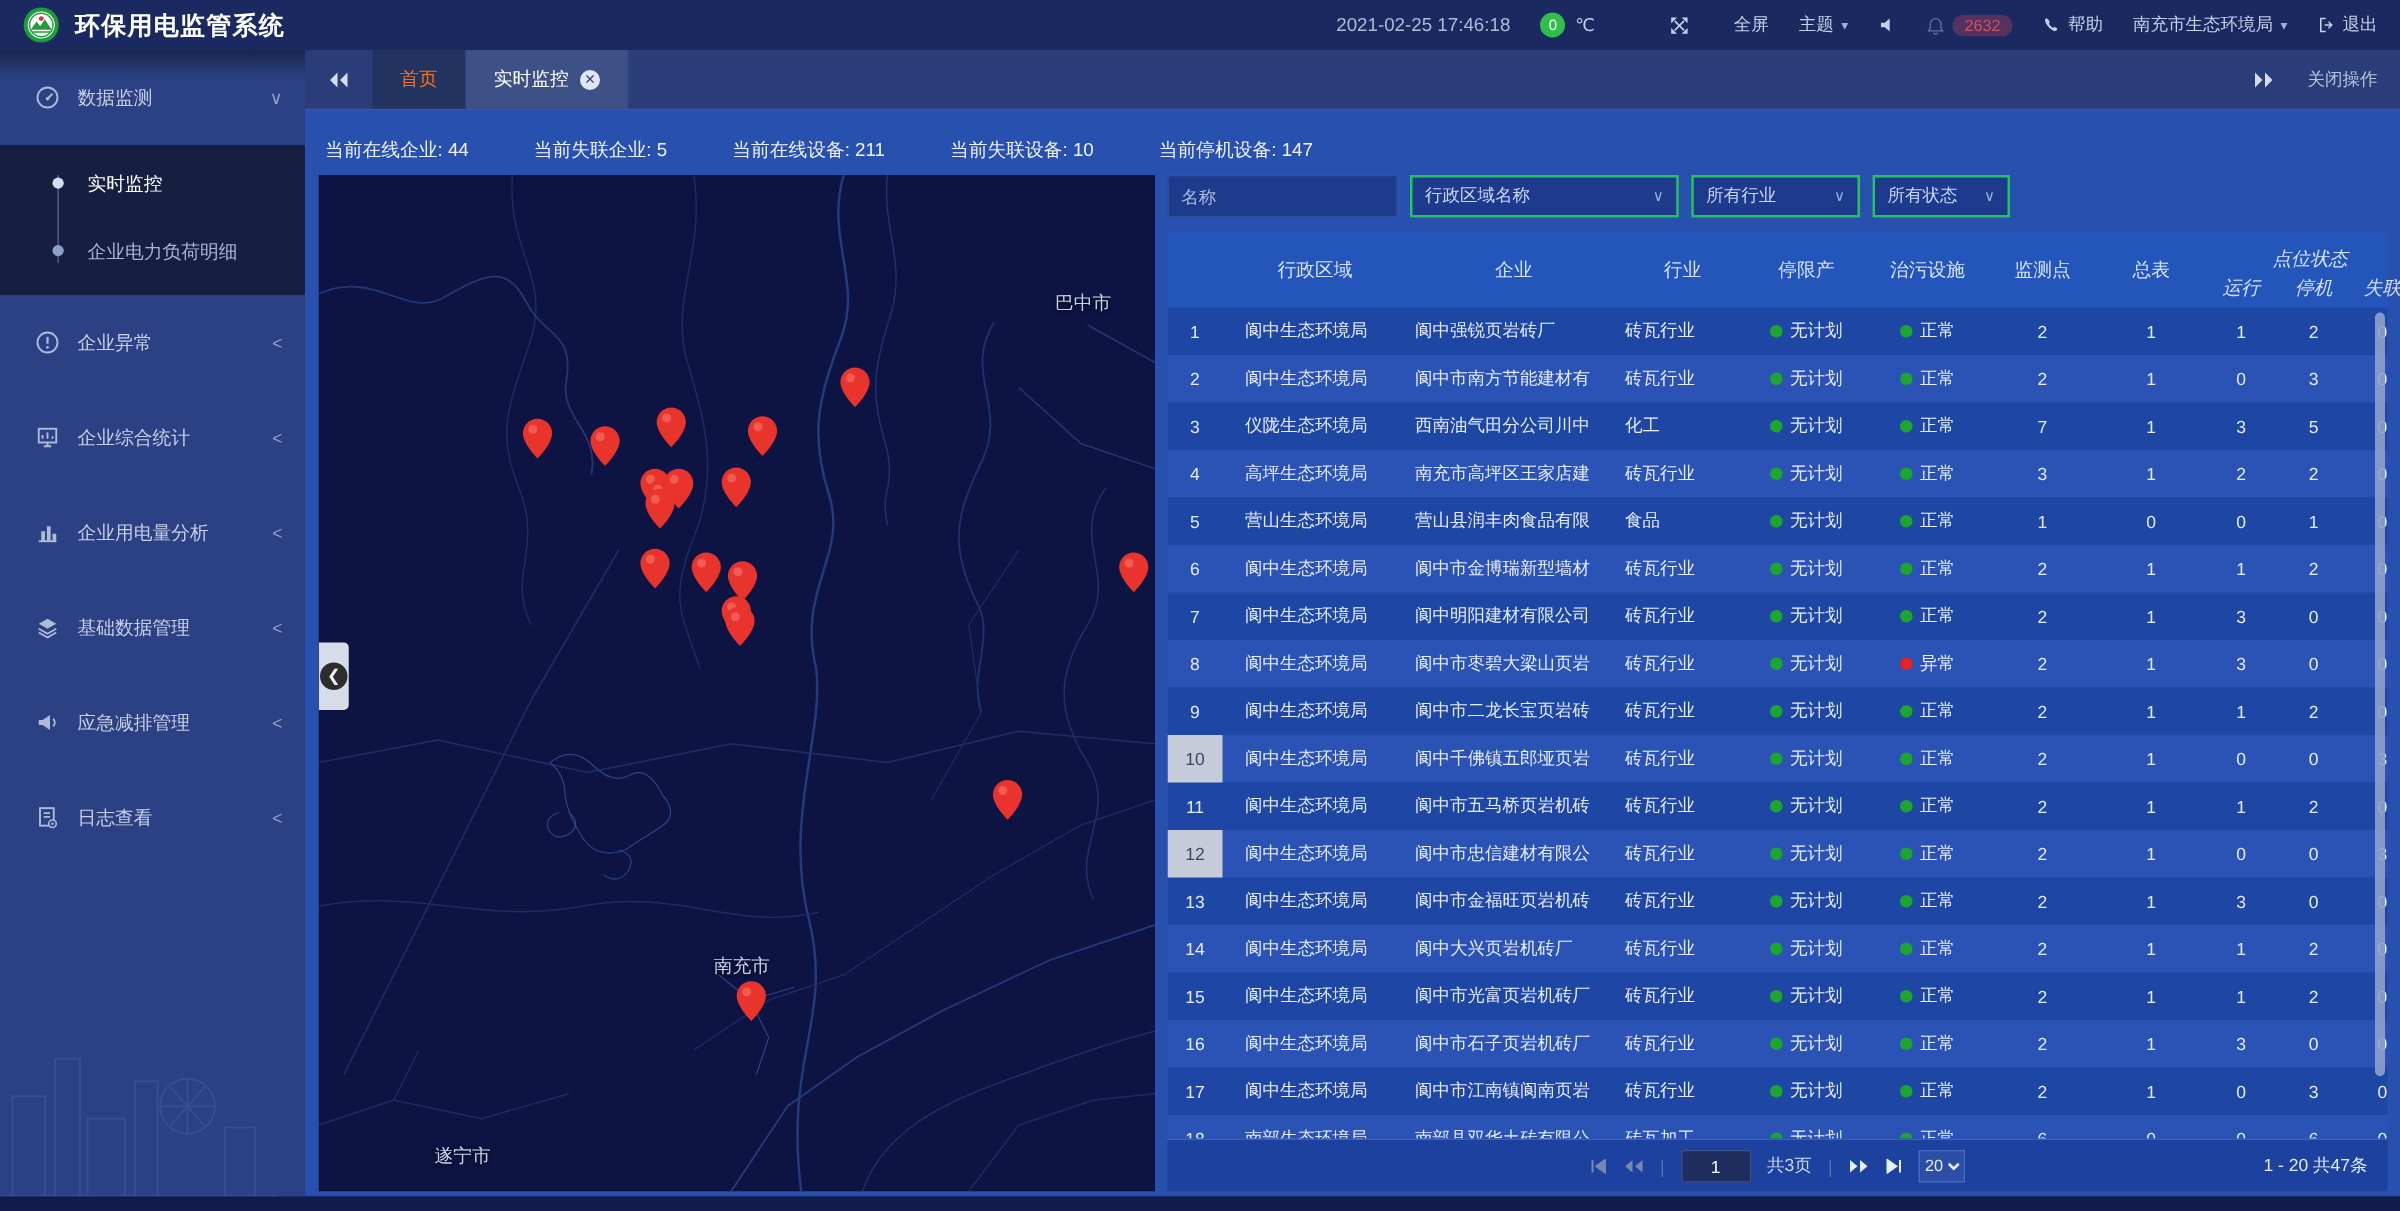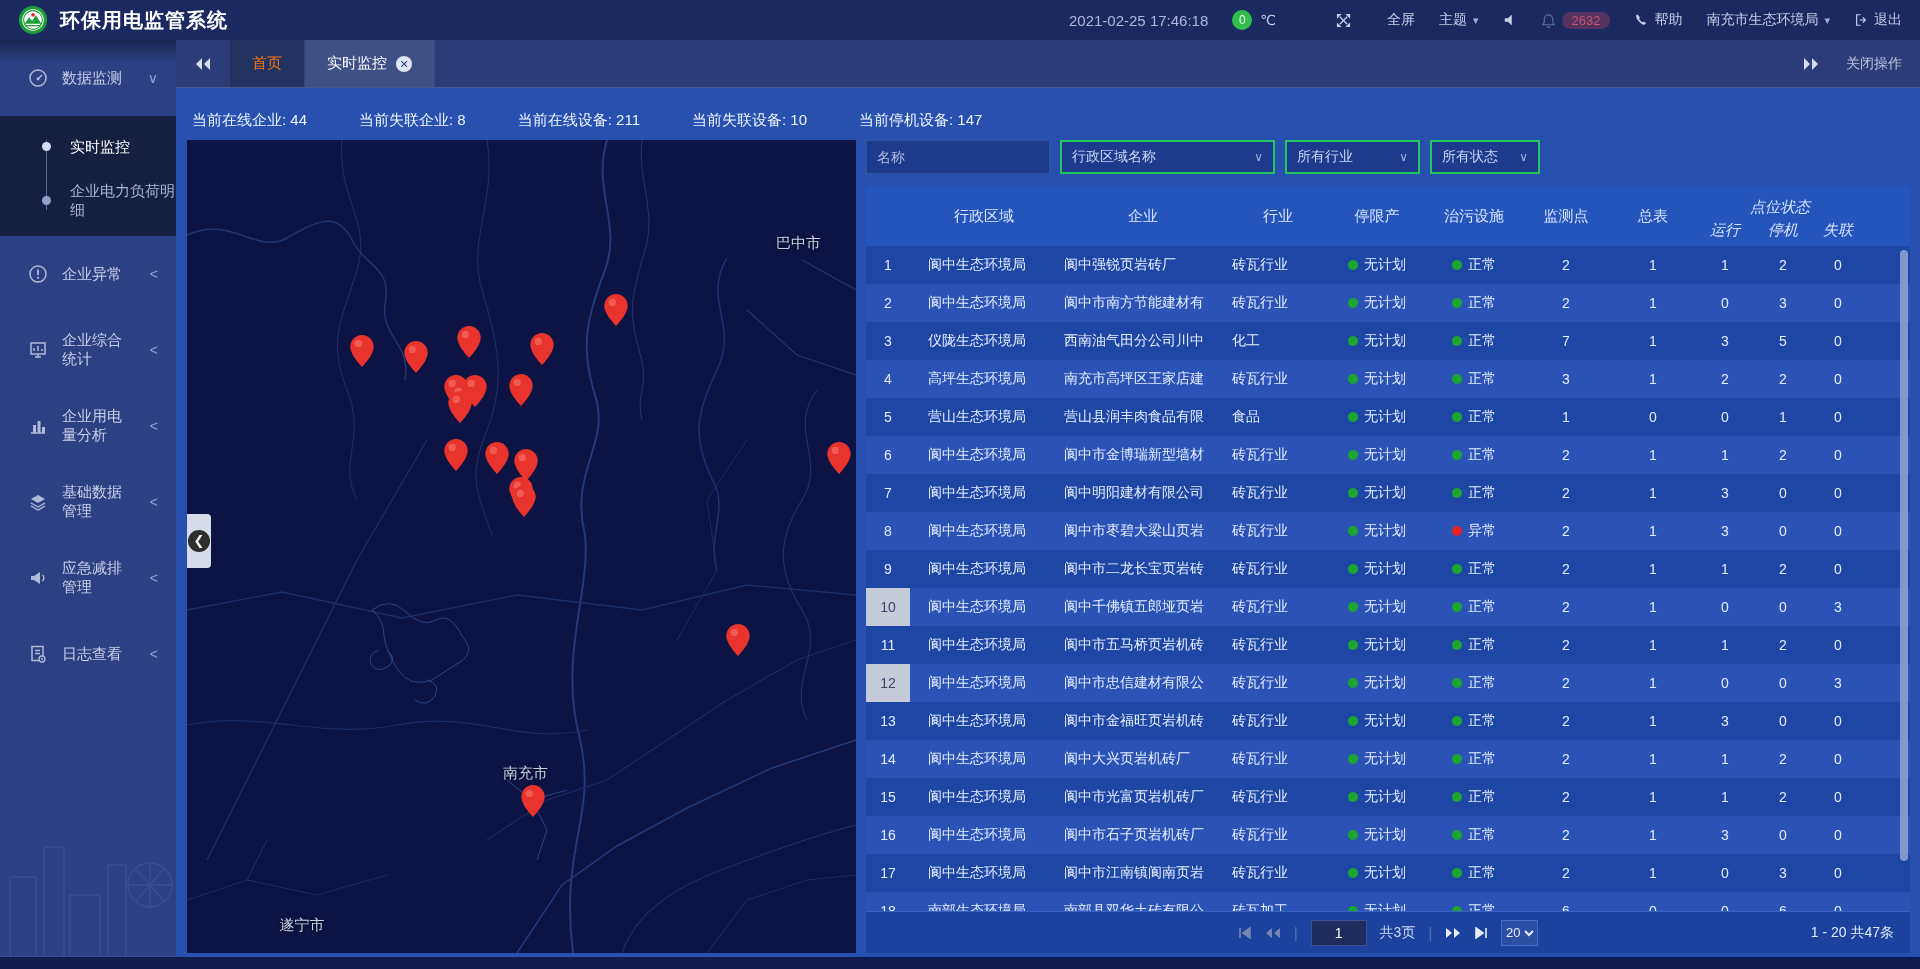--- a/index.html
+++ b/index.html
@@ -19,21 +19,21 @@
   .datetime { color:#aeb9d8; font-size:15px; }
   .temp-badge { width:20px; height:20px; border-radius:50%; background:#2fbf4a; color:#fff; font-size:12px;
     display:flex; align-items:center; justify-content:center; }
   .temp-unit { color:#c6cfe8; font-size:14px; margin-left:2px; }
   .caret { font-size:11px; color:#9fb0d8; }
   .bell-badge { background:rgba(160,60,95,.45); color:#c4556a; border-radius:9px; padding:1px 10px; font-size:13px; }
   .gap-lg { margin-left:60px;gap:36px; }
   
   .body-row { display:flex; height:917px; }
   
-  .sidebar { width:176px; background:#2c4183; position:relative; flex-shrink:0; overflow:hidden; }
+  .sidebar { width:244px; background:#2c4183; position:relative; flex-shrink:0; overflow:hidden; }
   .sidebar::before { content:''; position:absolute; top:0; left:0; right:0; height:22px;
     background:linear-gradient(#17254f,rgba(23,37,79,0)); pointer-events:none; }
   .side-group { height:76px; display:flex; align-items:center; padding:0 18px 0 28px; color:#c7d0e8;
     font-size:15px; gap:14px; cursor:pointer; }
   .side-group .gicon { width:20px; height:20px; flex-shrink:0; opacity:.85; }
   .side-group .chev { margin-left:auto; color:#93a2cc; font-size:14px; }
   .submenu { background:#161f40; position:relative; padding:4px 0 8px 0; }
   .submenu::before { content:''; position:absolute; left:46px; top:24px; bottom:26px; width:1px; background:#5a6ca0; }
   .sub-item { height:54px; display:flex; align-items:center; padding-left:70px; color:#a9b5d8; font-size:15px;
     position:relative; cursor:pointer; }
@@ -289,21 +289,21 @@
       <div class="tabbar-right">
         <svg width="18" height="14" viewBox="0 0 18 14">
           <path d="M2 1 L8 7 L2 13 Z M10 1 L16 7 L10 13 Z" fill="#d6dced"></path>
         </svg>
         <span>关闭操作</span>
       </div>
     </div>
 
     <div class="status-bar">
         <span class="status-item">当前在线企业: 44</span>
-        <span class="status-item">当前失联企业: 8</span>
+        <span class="status-item">当前失联企业: 5</span>
         <span class="status-item">当前在线设备: 211</span>
         <span class="status-item">当前失联设备: 10</span>
         <span class="status-item">当前停机设备: 147</span>
       </div>
 
     <div class="panels">
 
       <div class="map-panel">
         <svg class="roads" viewBox="0 0 669 813" preserveAspectRatio="none">
           <g fill="none">

